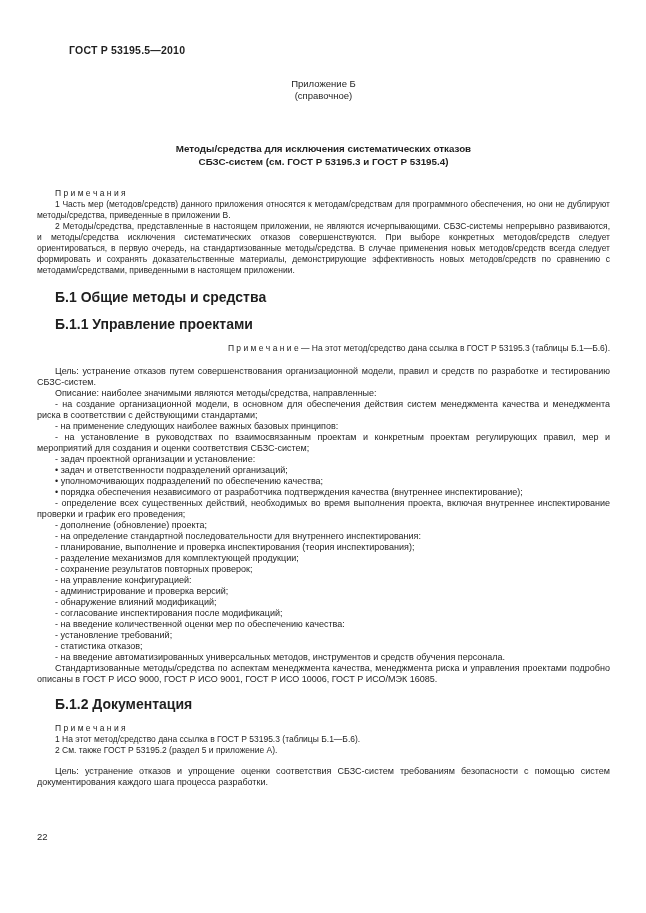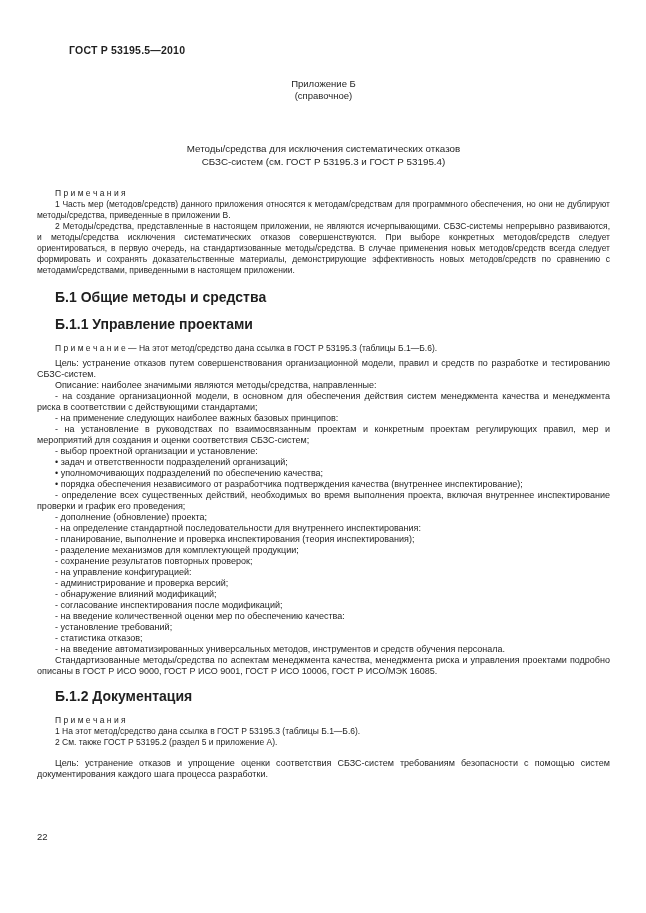--- a/index.html
+++ b/index.html
@@ -24,21 +24,21 @@
   }
   .appendix {
     text-align: center;
     font-weight: normal;
     font-size: 9.5px;
     line-height: 12px;
     margin-top: 22px;
   }
   .doc-title {
     text-align: center;
-    font-weight: normal;
+    font-weight: bold;
     font-size: 9.8px;
     line-height: 13px;
     margin-top: 40px;
     margin-bottom: 20px;
   }
   .note {
     font-size: 8.5px;
     line-height: 11px;
     text-align: justify;
     text-indent: 18px;
@@ -60,21 +60,22 @@
     font-size: 9px;
     line-height: 11px;
     text-align: justify;
     text-indent: 18px;
     margin: 0;
   }
   .b11-note {
     font-size: 8.5px;
     line-height: 11px;
     text-indent: 18px;
-    margin: 6px 0 4px 0;
+    margin: 6px 0 12px 0;
+    text-align: right;
   }
   .page-number {
     position: absolute;
     left: 37px;
     top: 831px;
     font-size: 9.5px;
   }
 </style>
 </head>
 <body>
@@ -105,21 +106,21 @@
     <p class="h">Б.1.1 Управление проектами</p>
 
     <p class="b11-note">П р и м е ч а н и е  — На этот метод/средство дана ссылка в ГОСТ Р 53195.3 (таблицы Б.1—Б.6).</p>
 
     <div>
       <p class="p" style="margin-top:4px;">Цель: устранение отказов путем совершенствования организационной модели, правил и средств по разработке и тестированию СБЗС-систем.</p>
       <p class="p">Описание: наиболее значимыми являются методы/средства, направленные:</p>
       <p class="p">- на создание организационной модели, в основном для обеспечения действия систем менеджмента качества и менеджмента риска в соответствии с действующими стандартами;</p>
       <p class="p">- на применение следующих наиболее важных базовых принципов:</p>
       <p class="p">- на установление в руководствах по взаимосвязанным проектам и конкретным проектам регулирующих правил, мер и мероприятий для создания и оценки соответствия СБЗС-систем;</p>
-      <p class="p">- выбор проектной организации и установление:</p>
+      <p class="p">- задач проектной организации и установление:</p>
       <p class="p">• задач и ответственности подразделений организаций;</p>
       <p class="p">• уполномочивающих подразделений по обеспечению качества;</p>
       <p class="p">• порядка обеспечения независимого от разработчика подтверждения качества  (внутреннее инспектирование);</p>
       <p class="p">- определение всех существенных действий, необходимых во время выполнения проекта, включая внутреннее инспектирование проверки и график его проведения;</p>
       <p class="p">- дополнение (обновление) проекта;</p>
       <p class="p">- на определение стандартной последовательности для внутреннего инспектирования:</p>
       <p class="p">- планирование, выполнение и проверка инспектирования (теория инспектирования);</p>
       <p class="p">- разделение механизмов для комплектующей продукции;</p>
       <p class="p">- сохранение результатов повторных проверок;</p>
       <p class="p">- на управление конфигурацией:</p>

